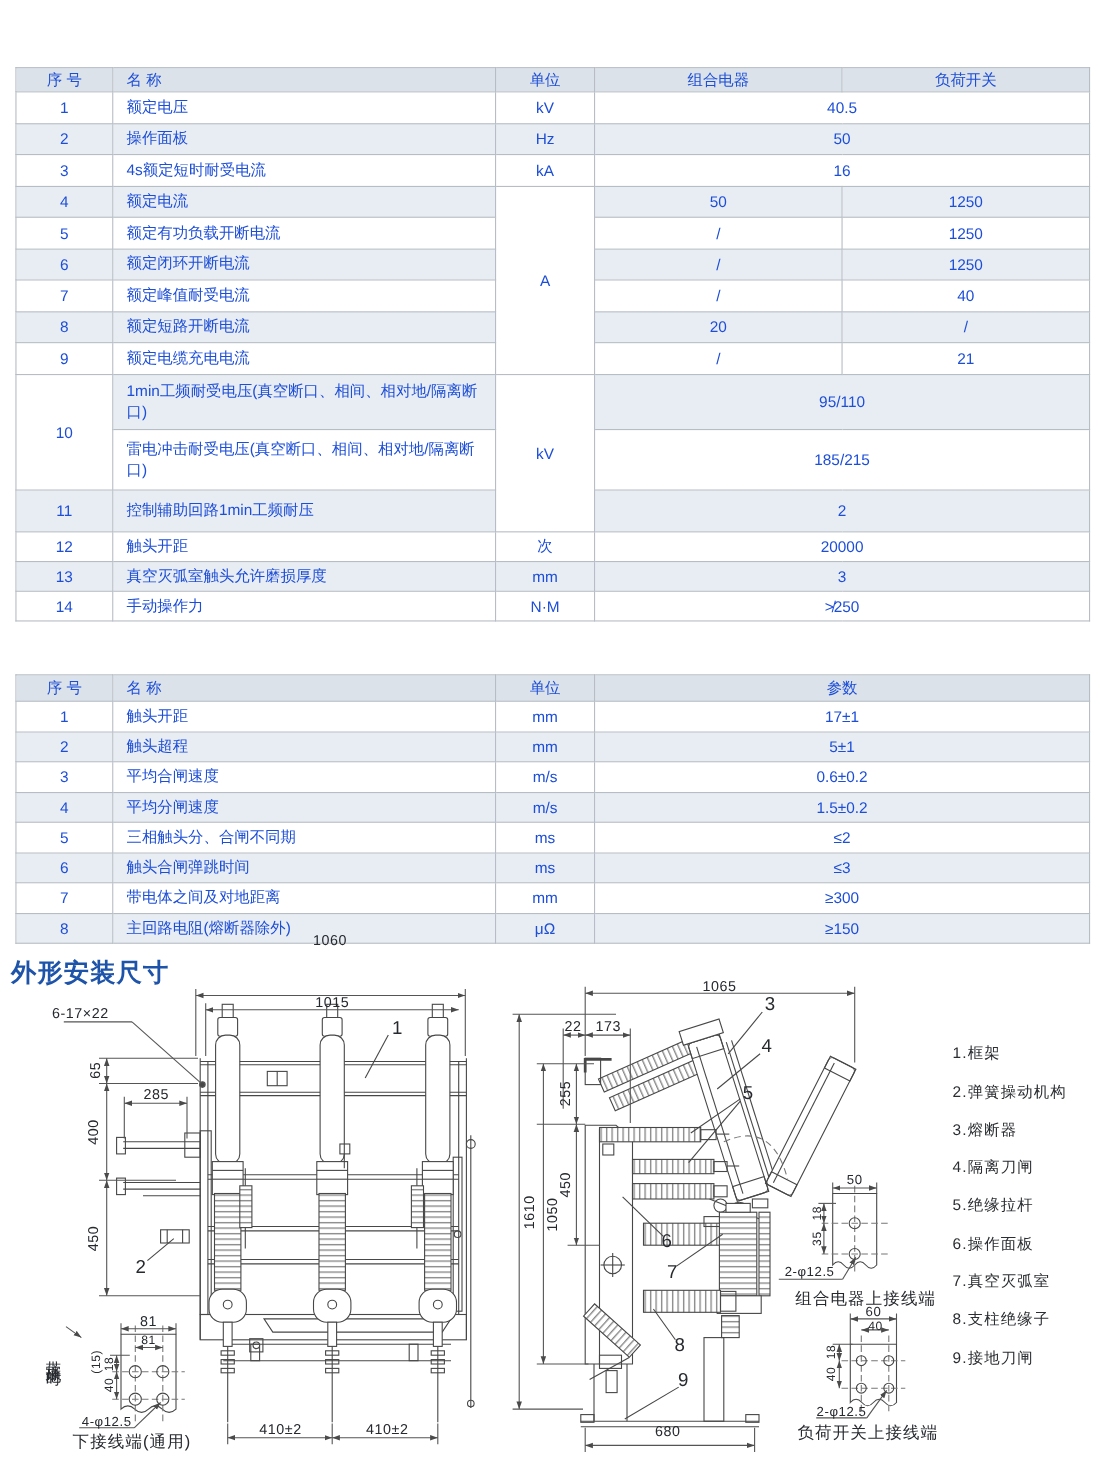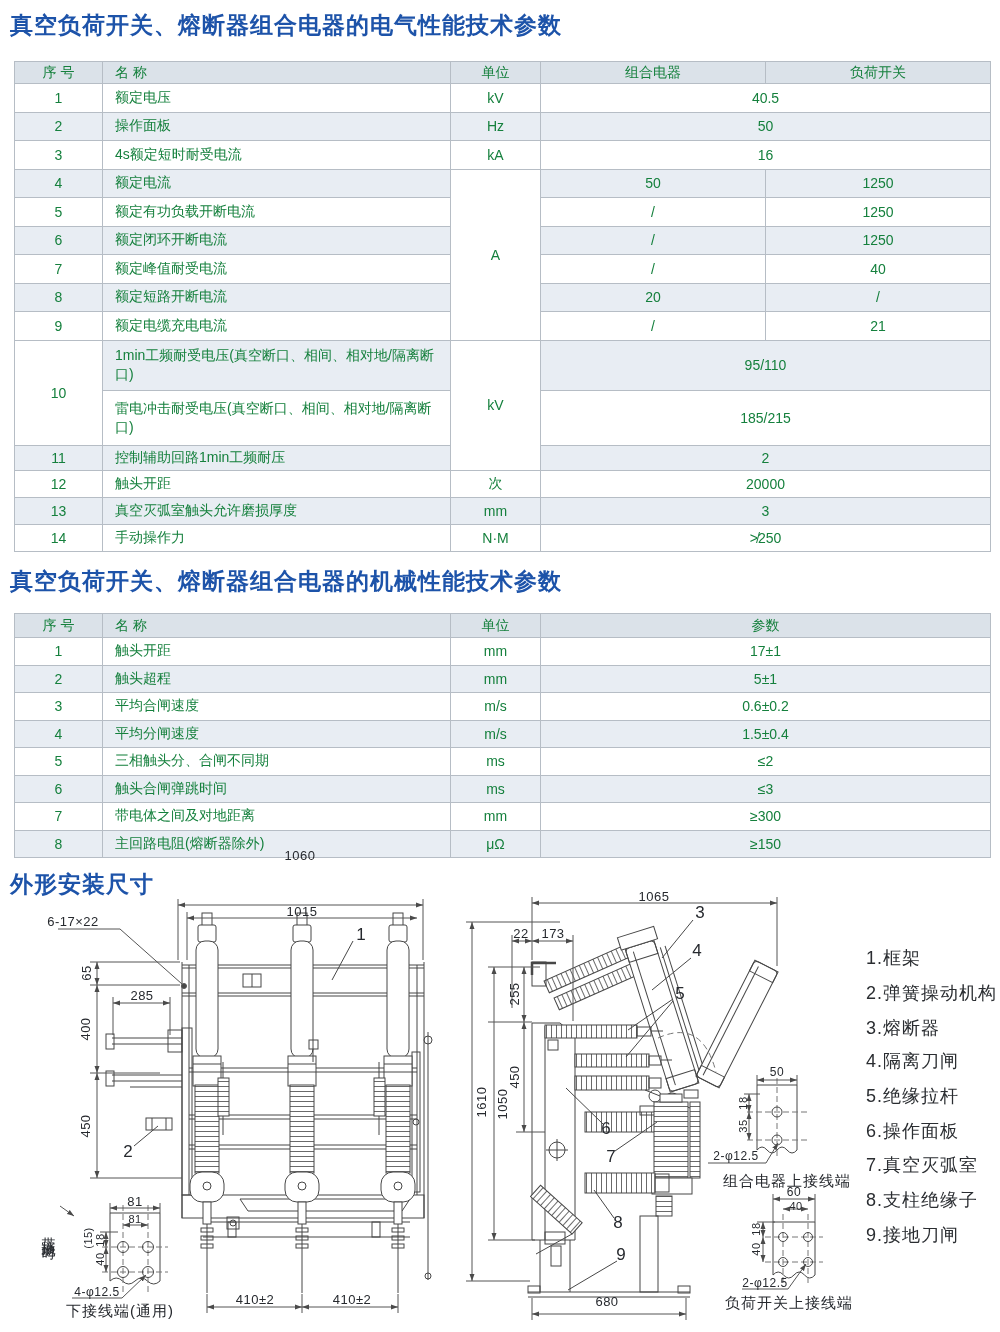--- a/index.html
+++ b/index.html
@@ -1,41 +1,39 @@
 <!DOCTYPE html>
 <html><head>
 <meta charset="utf-8">
 <style>
   html,body{margin:0;padding:0;background:#fff;}
   .page{position:relative;width:1000px;height:1332px;background:#fff;overflow:hidden;
         font-family:"Liberation Sans","DejaVu Sans",sans-serif;}
   .sec-title{position:absolute;left:10px;font-size:23px;font-weight:bold;color:#1d53a9;letter-spacing:1px;white-space:nowrap;}
   table.tb{position:absolute;left:14px;width:976px;border-collapse:collapse;table-layout:fixed;
-           font-size:14px;color:#15803d;}
+           font-size:14px;color:#1d4ed8;}
   table.tb td{border:1px solid #b6bdc5;text-align:center;padding:0;font-weight:normal;overflow:hidden;}
   table.tb td.nm{text-align:left;padding-left:12px;}
   table.tb td.nm2{text-align:left;padding:5px 8px 5px 12px;line-height:1.35;}
   tr.hd td{background:#dbe2e9;}
   td.alt{background:#e8edf3;}
   td.wt{background:#ffffff;}
   .lb{position:absolute;transform:translate(-50%,-50%);font-size:13px;color:#26292e;white-space:nowrap;letter-spacing:.5px;}
   .v{transform:translate(-50%,-50%) rotate(-90deg);}
   .co{font-size:17px;letter-spacing:0;}
   .f11{font-size:11px;} .f12{font-size:12px;} .f15{font-size:15px;letter-spacing:1px;}
   .vcjk{writing-mode:vertical-rl;letter-spacing:3px;font-size:14px;}
-  .lg{position:absolute;left:866px;transform:translateY(-50%);font-size:18px;color:#2a2d31;white-space:nowrap;letter-spacing:1px;}
+  .lg{position:absolute;left:866px;transform:translateY(-50%);font-size:14px;color:#2a2d31;white-space:nowrap;letter-spacing:1px;}
   svg.draw{position:absolute;left:0;top:0;}
 </style>
 </head>
 <body>
 
 <div class="page">
 
-  <div class="sec-title" style="top:10px">真空负荷开关、熔断器组合电器的电气性能技术参数</div>
-  <div class="sec-title" style="top:566px">真空负荷开关、熔断器组合电器的机械性能技术参数</div>
   <div class="sec-title" style="top:869px">外形安装尺寸</div>
 
   <table class="tb" style="top:61px">
     <colgroup>
         <col style="width:88px">
         <col style="width:348px">
         <col style="width:90px">
         <col style="width:225px">
         <col style="width:225px">
       </colgroup>
@@ -105,21 +103,21 @@
     <tr style="height:50px">
       <td class="wt" rowspan="2">10</td>
       <td class="alt nm2">1min工频耐受电压(真空断口、相间、相对地/隔离断口)</td>
       <td class="wt" rowspan="3">kV</td>
       <td class="alt" colspan="2">95/110</td>
     </tr>
     <tr style="height:55px">
       <td class="wt nm2">雷电冲击耐受电压(真空断口、相间、相对地/隔离断口)</td>
       <td class="wt" colspan="2">185/215</td>
     </tr>
-    <tr style="height:25px">
+    <tr style="height:38px">
       <td class="alt">11</td>
       <td class="alt nm">控制辅助回路1min工频耐压</td>
       <td class="alt" colspan="2">2</td>
     </tr>
     <tr style="height:27px">
       <td class="wt">12</td>
       <td class="wt nm">触头开距</td>
       <td class="wt">次</td>
       <td class="wt" colspan="2">20000</td>
     </tr>
@@ -167,21 +165,21 @@
     <tr style="height:27.5px">
       <td class="wt">3</td>
       <td class="wt nm">平均合闸速度</td>
       <td class="wt">m/s</td>
       <td class="wt">0.6±0.2</td>
     </tr>
     <tr style="height:27.5px">
       <td class="alt">4</td>
       <td class="alt nm">平均分闸速度</td>
       <td class="alt">m/s</td>
-      <td class="alt">1.5±0.4</td>
+      <td class="alt">1.5±0.2</td>
     </tr>
     <tr style="height:27.5px">
       <td class="wt">5</td>
       <td class="wt nm">三相触头分、合闸不同期</td>
       <td class="wt">ms</td>
       <td class="wt">≤2</td>
     </tr>
     <tr style="height:27.5px">
       <td class="alt">6</td>
       <td class="alt nm">触头合闸弹跳时间</td>

